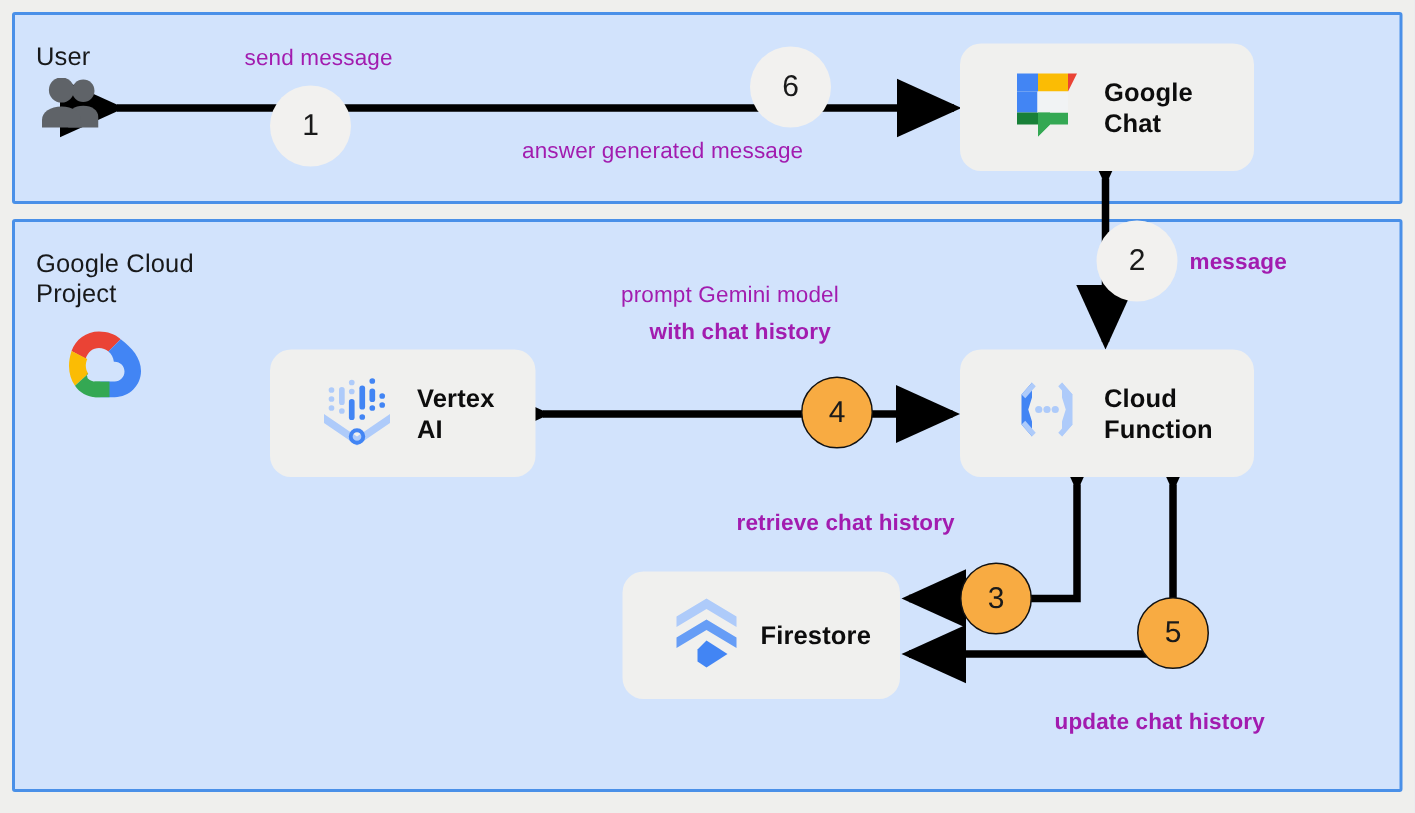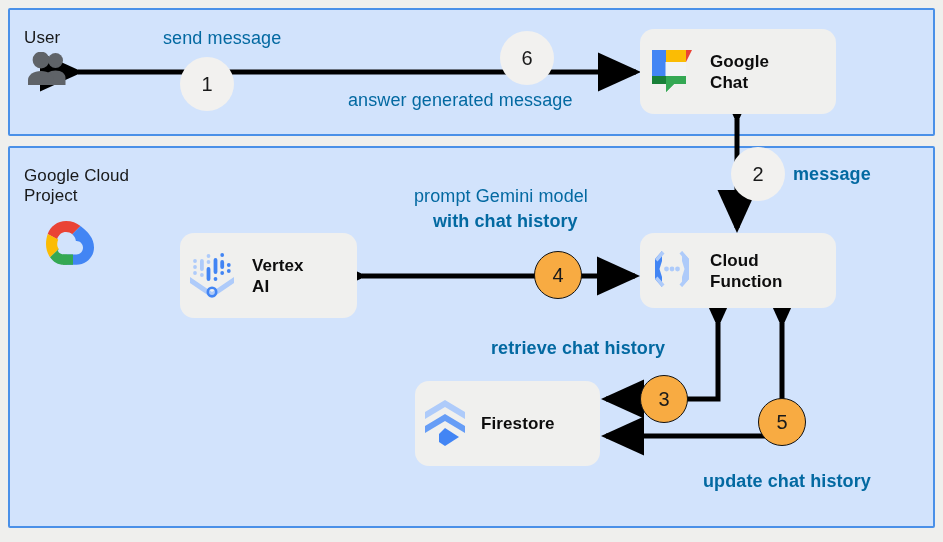--- a/index.html
+++ b/index.html
@@ -38,33 +38,33 @@
   #title-gcp  { left: 24px; top: 166px; }
 
   
   .card {
     position: absolute;
     background: #f0f0ee;
     border-radius: 14px;
     display: flex;
     align-items: center;
     gap: 10px;
-    padding: 0 4px;
+    padding: 0 30px;
   }
   .card-label {
     font-size: 17px;
     font-weight: bold;
     color: #0d0d0d;
     line-height: 21px;
     white-space: pre-line;
     letter-spacing: .1px;
   }
   #card-google-chat   { left: 640px; top: 29px;  width: 196px; height: 85px; }
   #card-vertex-ai     { left: 180px; top: 233px; width: 177px; height: 85px; gap: 12px; }
-  #card-cloud-function{ left: 640px; top: 233px; width: 196px; height: 75px; }
+  #card-cloud-function{ left: 640px; top: 233px; width: 196px; height: 85px; }
   #card-firestore     { left: 415px; top: 381px; width: 185px; height: 85px; }
 
   .card-icon { flex: 0 0 auto; display: block; }
 
   
   #arrows {
     position: absolute;
     left: 0; top: 0;
     width: 943px; height: 542px;
     pointer-events: none;
@@ -87,22 +87,22 @@
   #badge-1 { left: 180px; top: 57px; }
   #badge-6 { left: 500px; top: 31px; }
   #badge-2 { left: 731px; top: 147px; }
   #badge-4 { left: 534px; top: 251px; }
   #badge-3 { left: 640px; top: 375px; }
   #badge-5 { left: 758px; top: 398px; }
 
   
   .flow-label {
     position: absolute;
-    font-size: 18px;
-    color: #0369a1;
+    font-size: 15px;
+    color: #a21caf;
     line-height: 21px;
     white-space: pre;
     letter-spacing: .1px;
   }
   .flow-label.bold { font-weight: bold; }
 
   #label-send-message    { left: 163px; top: 28px; }
   #label-answer-message  { left: 348px; top: 90px; font-weight: normal; }
   #label-execute         { left: 793px; top: 164px; font-weight: bold; }
   #label-prompt-1        { left: 414px; top: 186px; }

